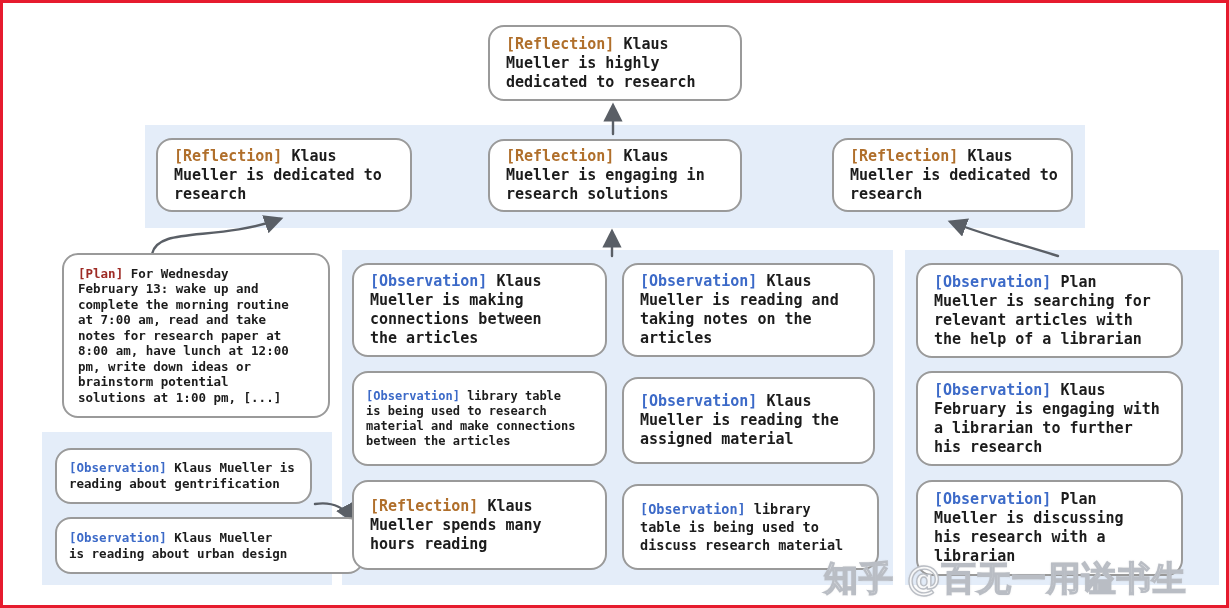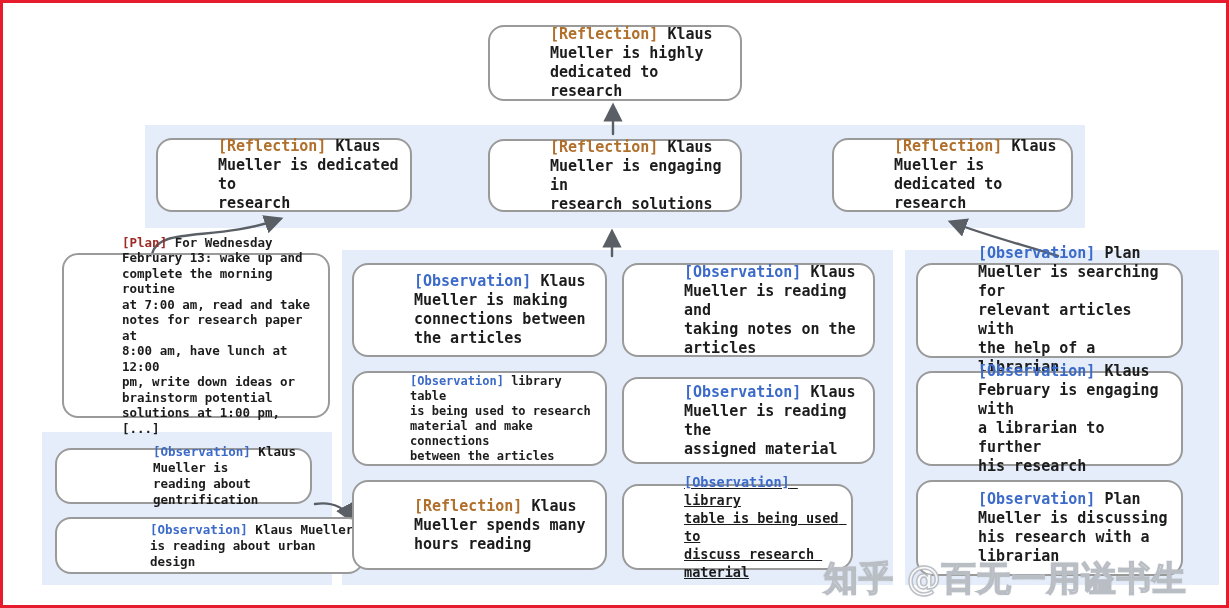--- a/index.html
+++ b/index.html
@@ -37,21 +37,21 @@
     background:#ffffff;
     border:2px solid var(--node-border,#9a9a9a);
     border-radius:16px;
     box-sizing:border-box;
     display:flex;
     align-items:center;
     z-index:3;
     color:var(--text,#1c1c1c);
     font-weight:700;
   }
-  .ntext{padding:0 8px 0 16px;margin-left:44px;}
+  .ntext{padding:0 8px 0 16px;}
   .txt{white-space:pre-wrap;}
   .lbl.reflection{color:var(--reflection-label,#b06f2b);}
   .lbl.observation{color:var(--observation-label,#3c6ac8);}
   .lbl.plan{color:var(--plan-label,#9e2b25);}
   .large .ntext{font-size:15px;line-height:19px;}
   .medium .ntext{font-size:12.5px;line-height:16px;padding:0 6px 0 12px;}
   .msmall .ntext{font-size:13.5px;line-height:18px;}
   .small .ntext{font-size:12px;line-height:15px;padding:0 8px 0 12px;}
   .plansize .ntext{font-size:12.5px;line-height:15.5px;padding:0 8px 0 14px;}
   #watermark{
@@ -120,25 +120,25 @@
 February 13: wake up and
 complete the morning routine
 at 7:00 am, read and take
 notes for research paper at
 8:00 am, have lunch at 12:00
 pm, write down ideas or
 brainstorm potential
 solutions at 1:00 pm, [...]</span></div>
     </div>
 
-  <div class="node medium" style="left:55px;top:448px;width:257px;height:56px;padding-left:40px;">
+  <div class="node medium" style="left:55px;top:448px;width:257px;height:56px;">
       <div class="ntext"><span class="lbl observation">[Observation]</span><span class="txt"> Klaus Mueller is
 reading about gentrification</span></div>
     </div>
-  <div class="node medium" style="left:55px;top:517px;width:309px;height:57px;padding-left:37px;">
+  <div class="node medium" style="left:55px;top:517px;width:309px;height:57px;">
       <div class="ntext"><span class="lbl observation">[Observation]</span><span class="txt"> Klaus Mueller
 is reading about urban design</span></div>
     </div>
 
   <div class="node large" style="left:352px;top:263px;width:255px;height:94px;">
       <div class="ntext"><span class="lbl observation">[Observation]</span><span class="txt"> Klaus
 Mueller is making
 connections between
 the articles</span></div>
     </div>
@@ -158,21 +158,21 @@
       <div class="ntext"><span class="lbl observation">[Observation]</span><span class="txt"> Klaus
 Mueller is reading and
 taking notes on the
 articles</span></div>
     </div>
   <div class="node large" style="left:622px;top:377px;width:253px;height:87px;">
       <div class="ntext"><span class="lbl observation">[Observation]</span><span class="txt"> Klaus
 Mueller is reading the
 assigned material</span></div>
     </div>
-  <div class="node msmall" style="left:622px;top:484px;width:231px;height:86px;text-decoration:underline;">
+  <div class="node msmall" style="left:622px;top:484px;width:257px;height:86px;">
       <div class="ntext"><span class="lbl observation">[Observation]</span><span class="txt"> library
 table is being used to
 discuss research material</span></div>
     </div>
 
   <div class="node large" style="left:916px;top:263px;width:267px;height:95px;">
       <div class="ntext"><span class="lbl observation">[Observation]</span><span class="txt"> Plan
 Mueller is searching for
 relevant articles with
 the help of a librarian</span></div>

